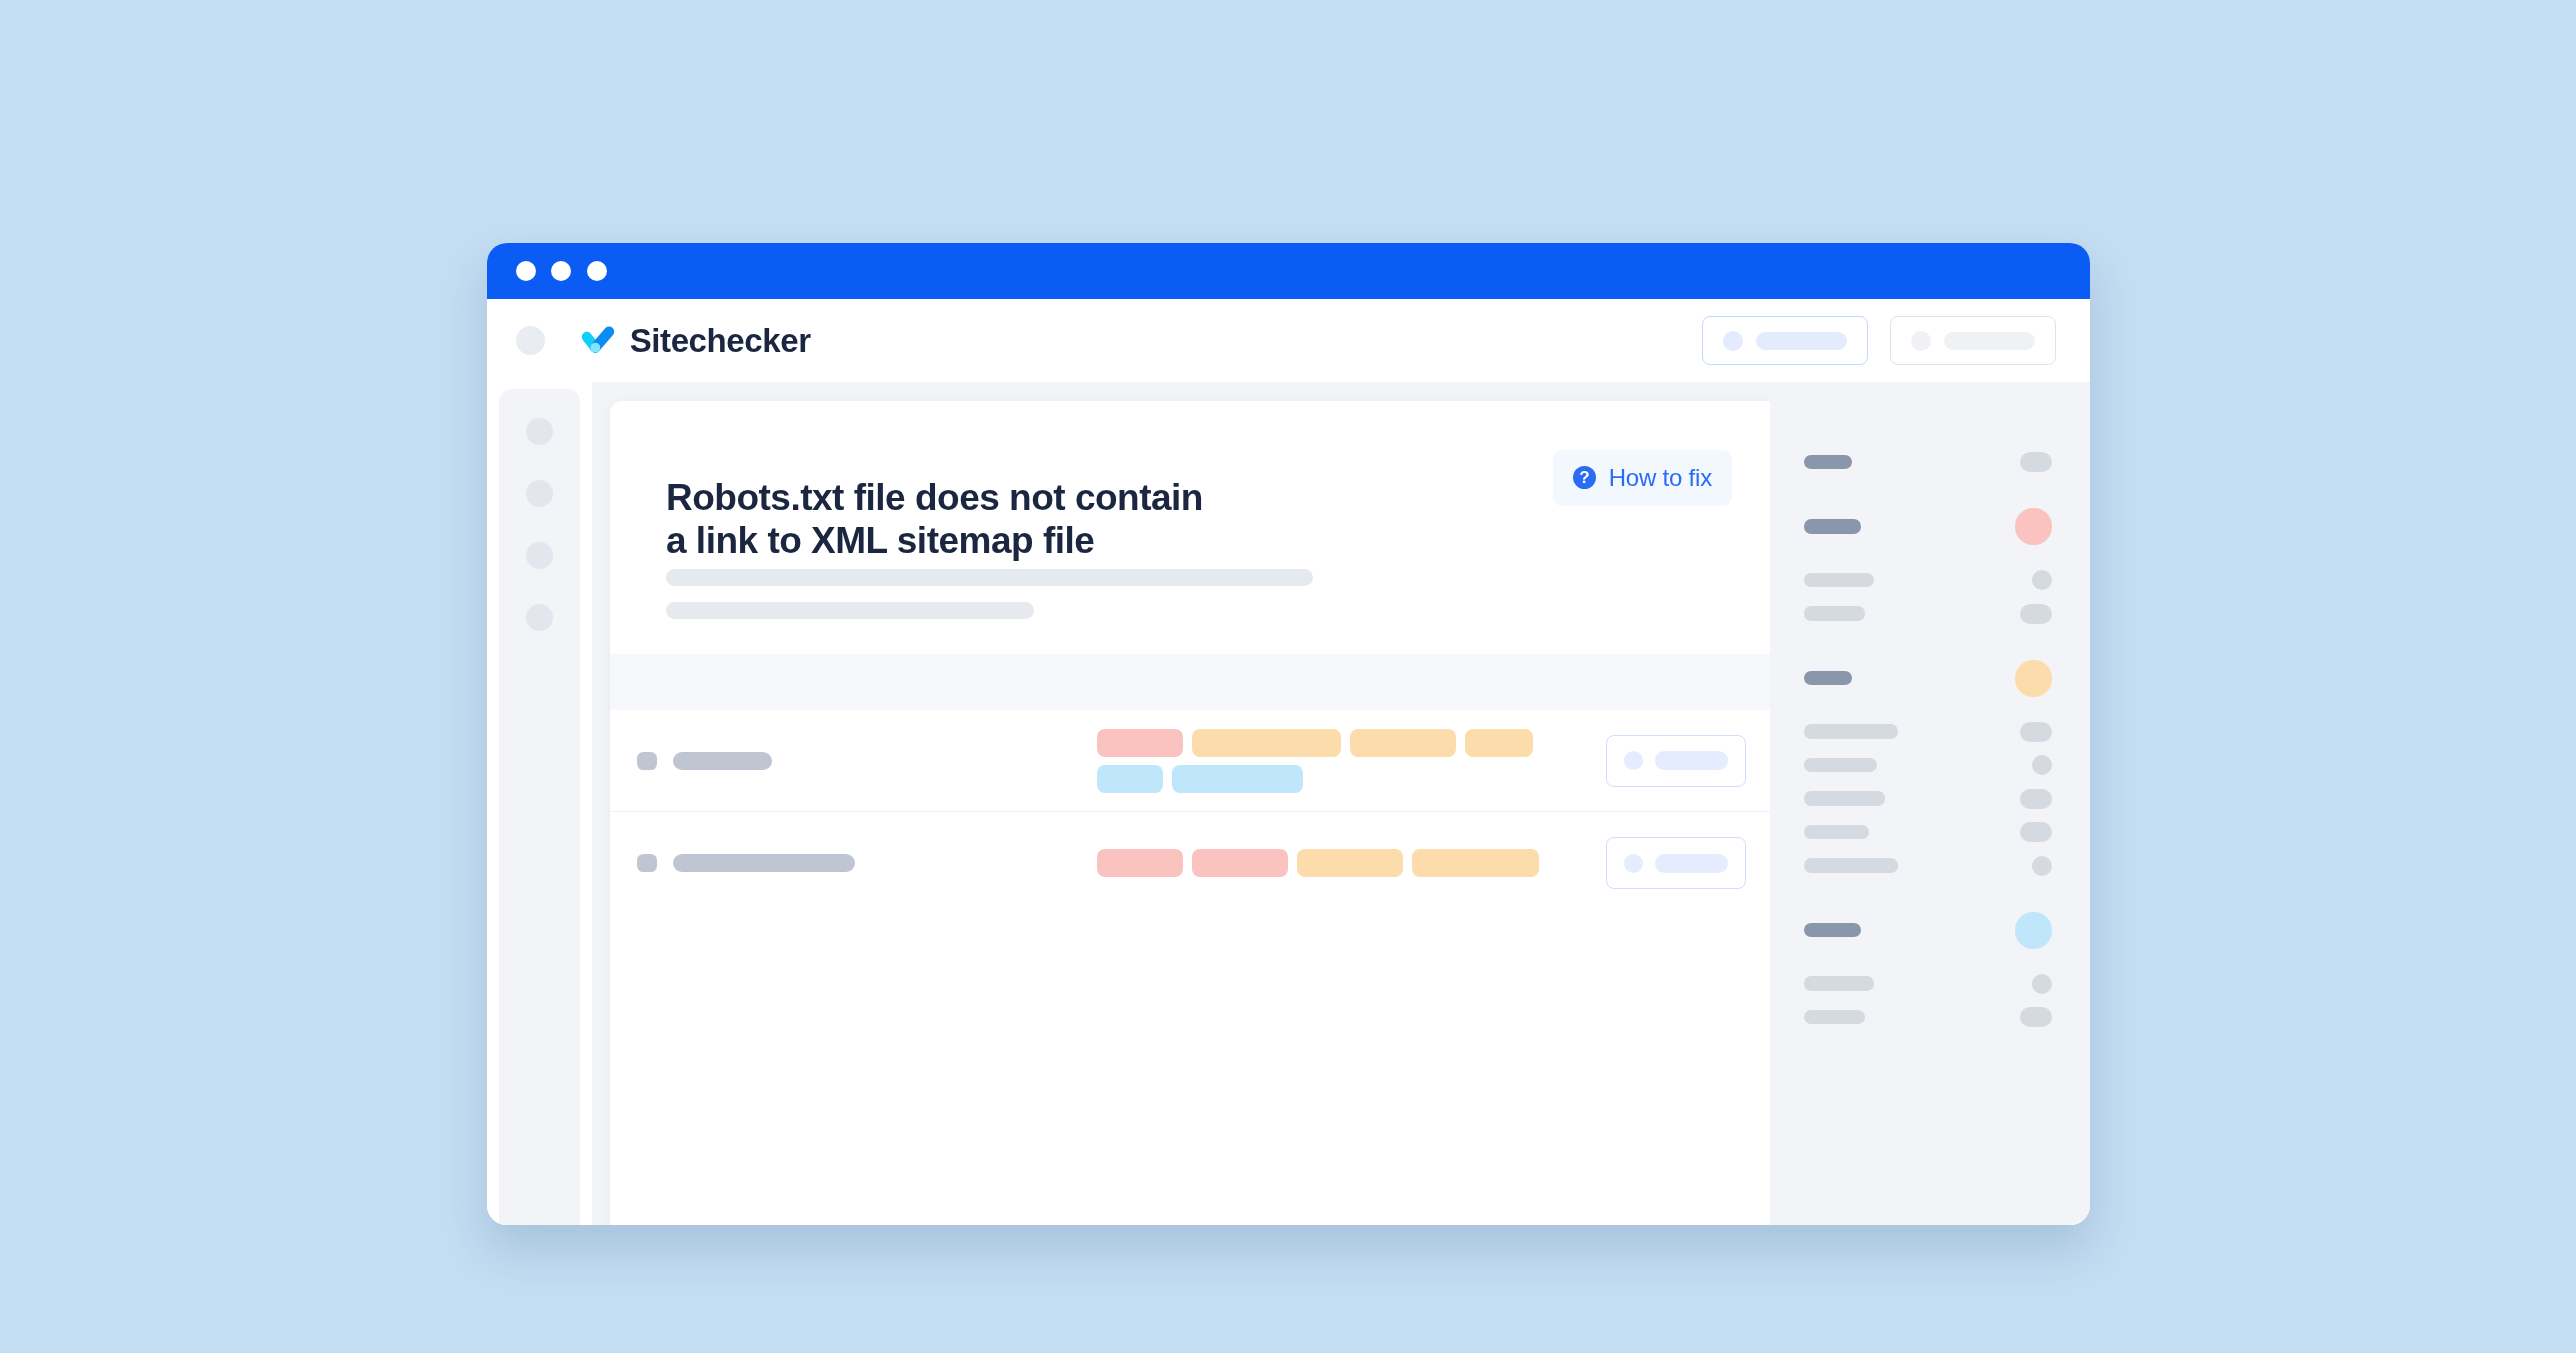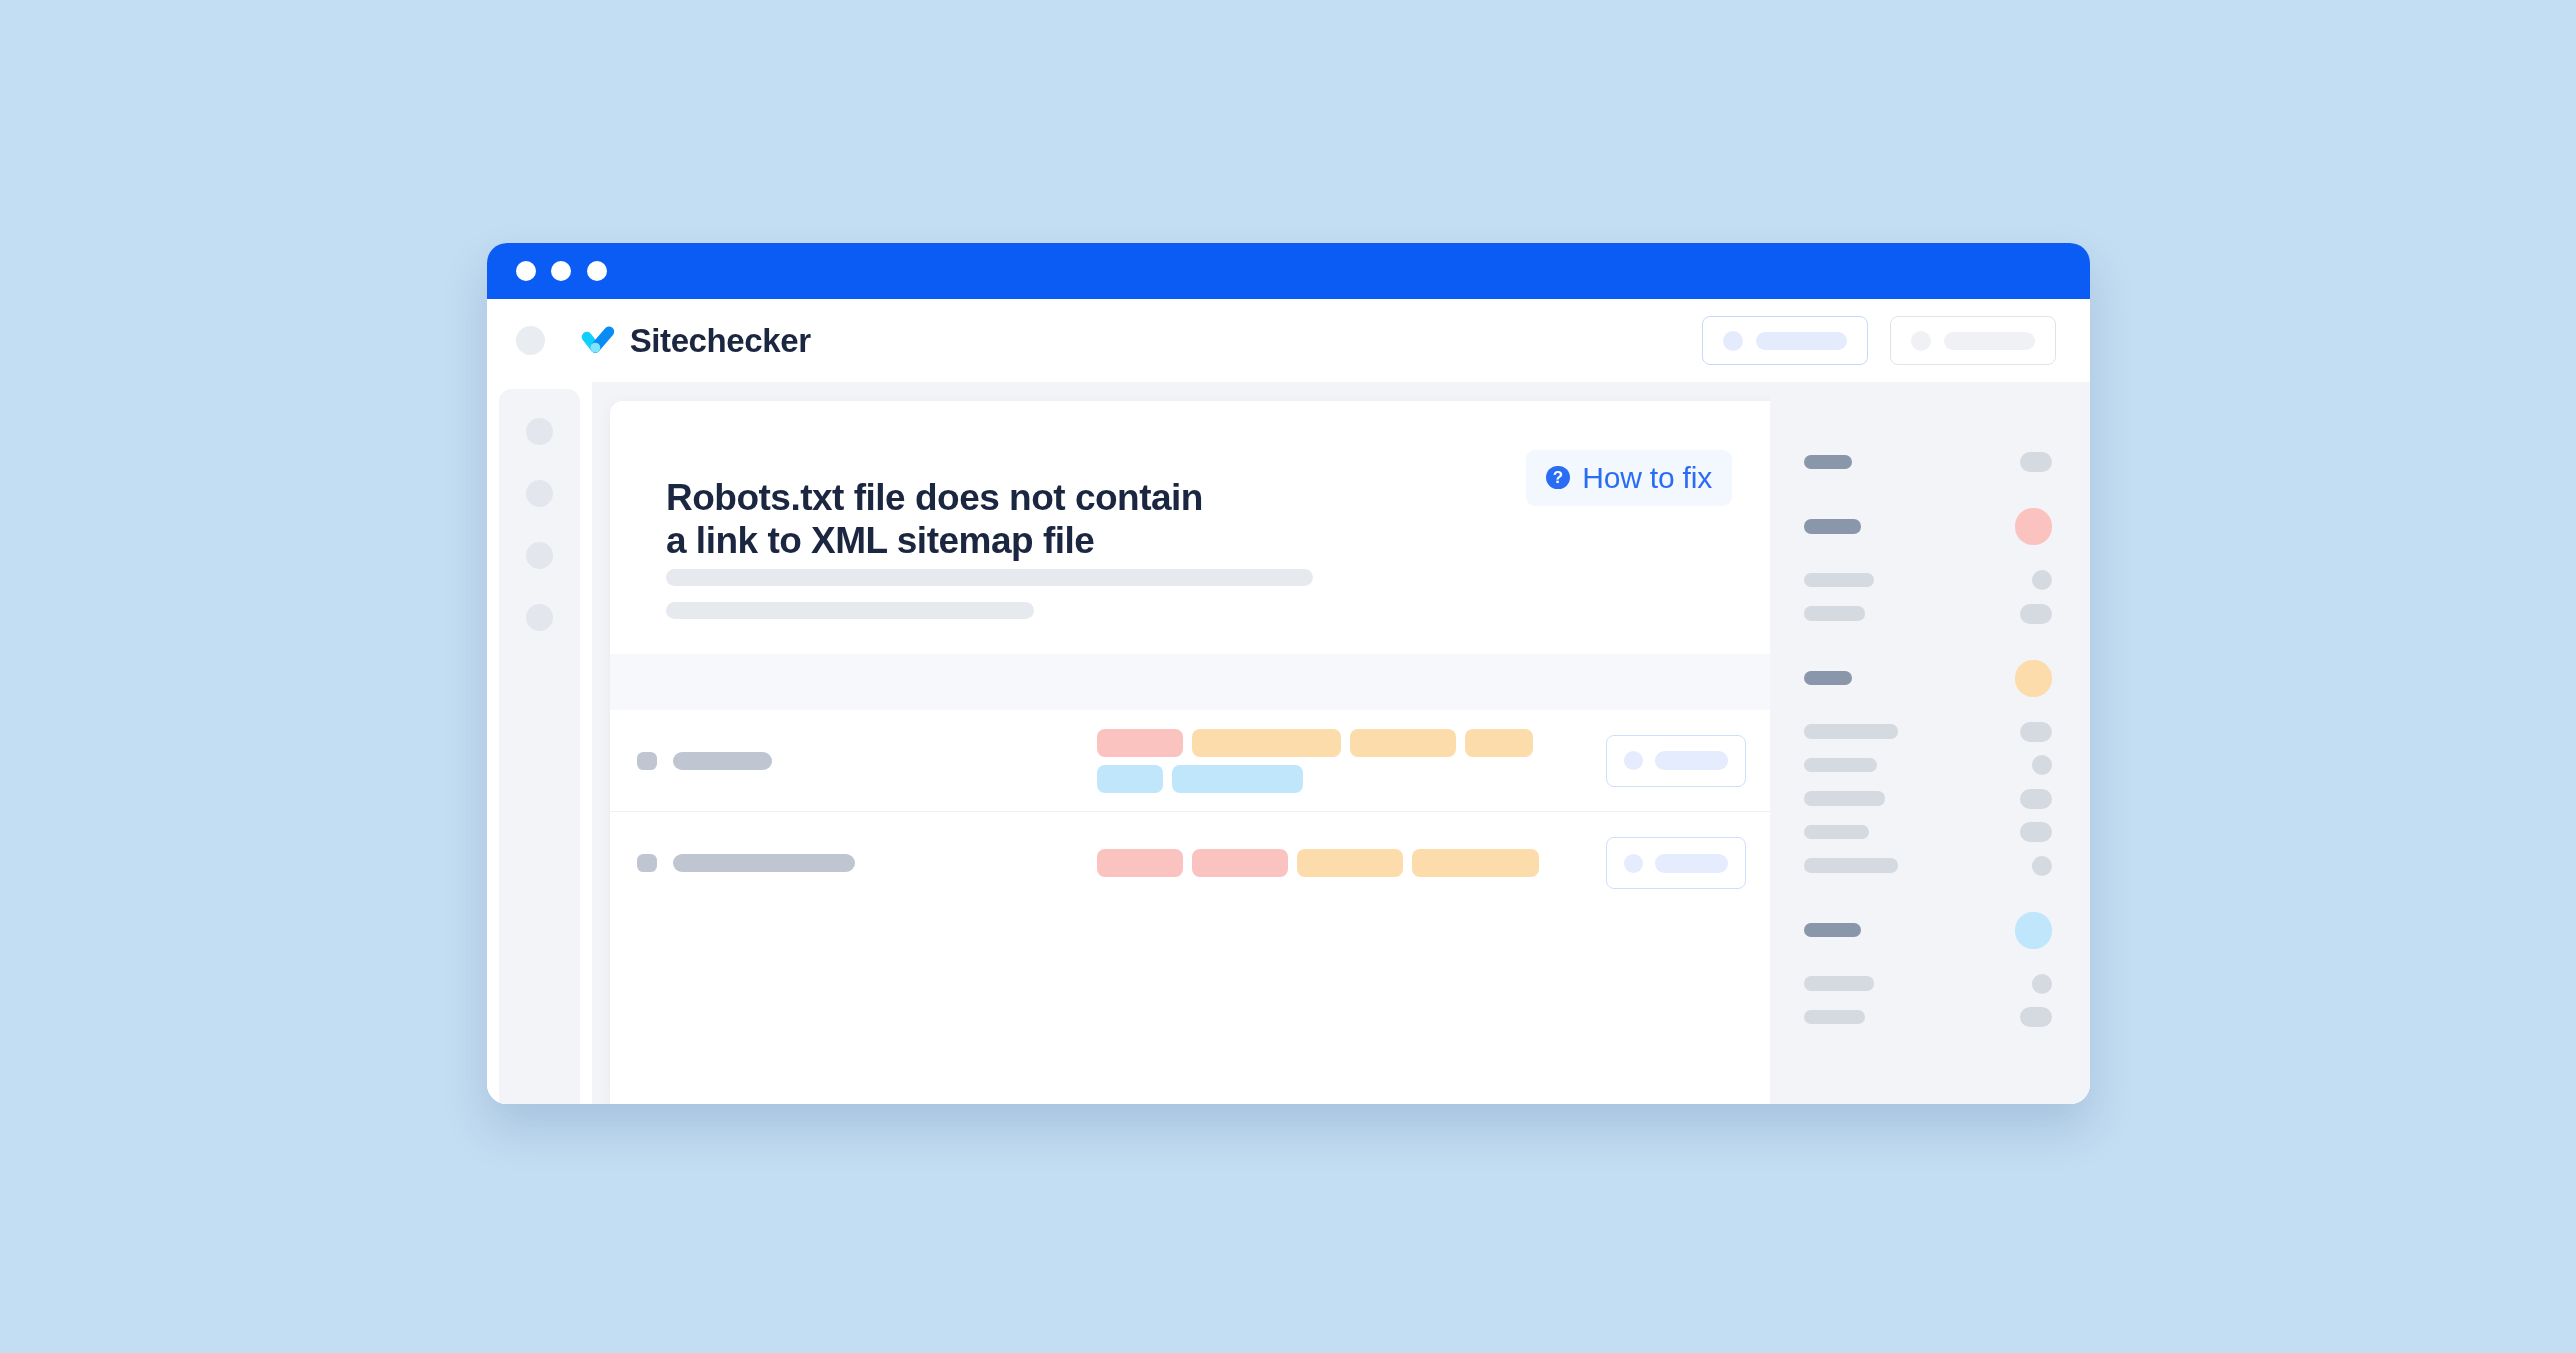--- a/index.html
+++ b/index.html
@@ -15,21 +15,21 @@
     font-family: "Liberation Sans", sans-serif;
     position: relative;
   }
 
   
   .window {
     position: absolute;
     left: 487px;
     top: 243px;
     width: 1603px;
-    height: 861px;
+    height: 982px;
     border-radius: 20px;
     background: #ffffff;
     box-shadow: 0 23.4px 45px rgba(40, 80, 130, 0.18);
     overflow: hidden;
     display: flex;
     flex-direction: column;
   }
 
   
   .titlebar {
@@ -201,21 +201,21 @@
     color: #ffffff;
     font-size: 17px;
     font-weight: bold;
     display: flex;
     align-items: center;
     justify-content: center;
     line-height: 1;
     flex: 0 0 auto;
   }
   .howtofix-label {
-    font-size: 30px;
+    font-size: 24px;
     color: #2a6df5;
     letter-spacing: -0.2px;
   }
 
   
   .table-band {
     height: 56px;
     background: #f7f8fb;
     margin-top: 35px;
     flex: 0 0 auto;

